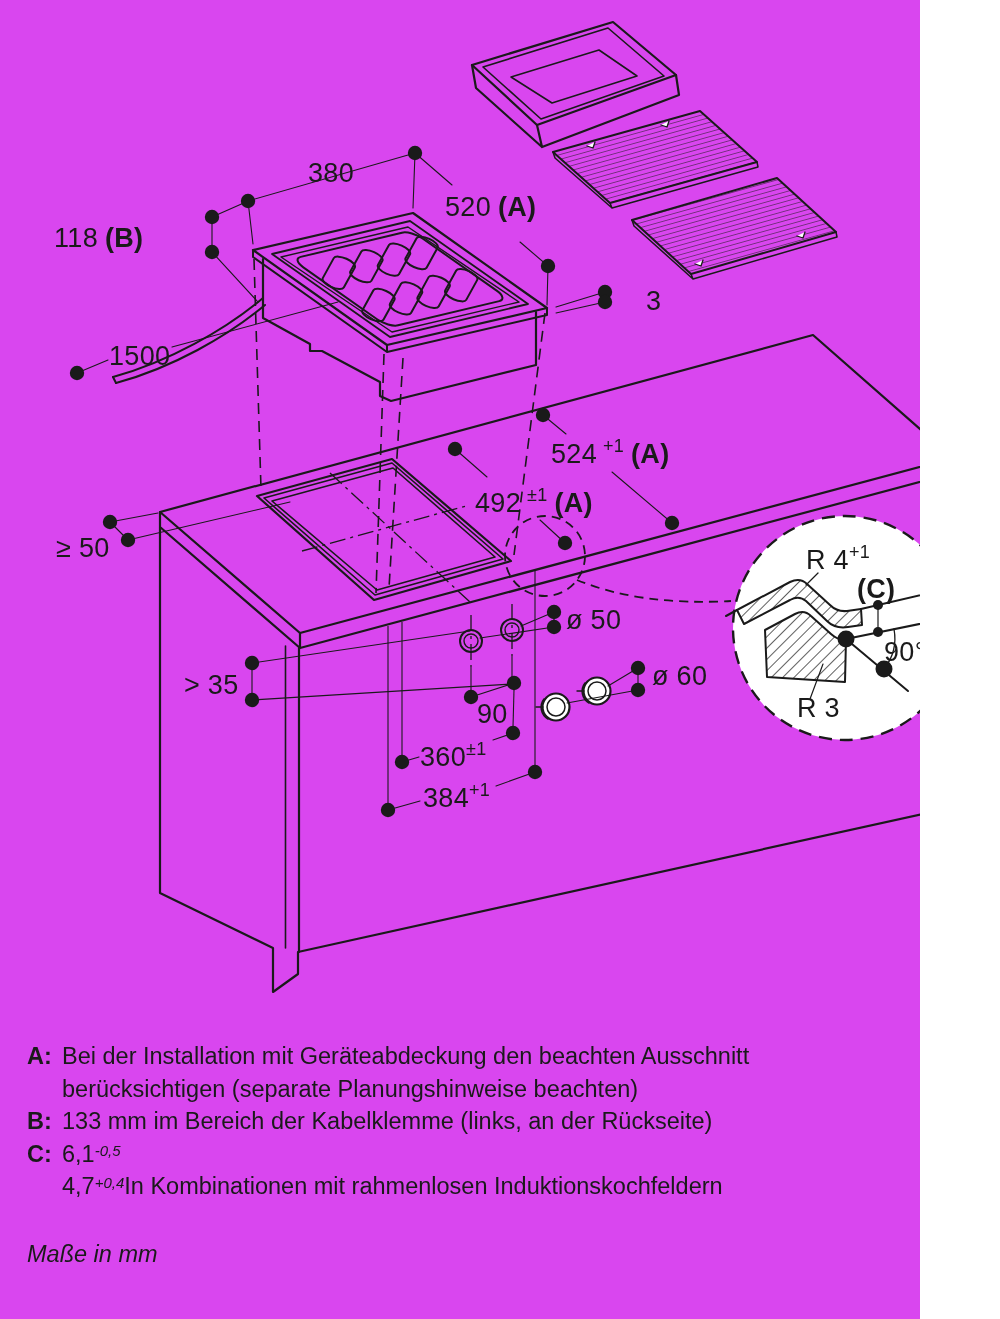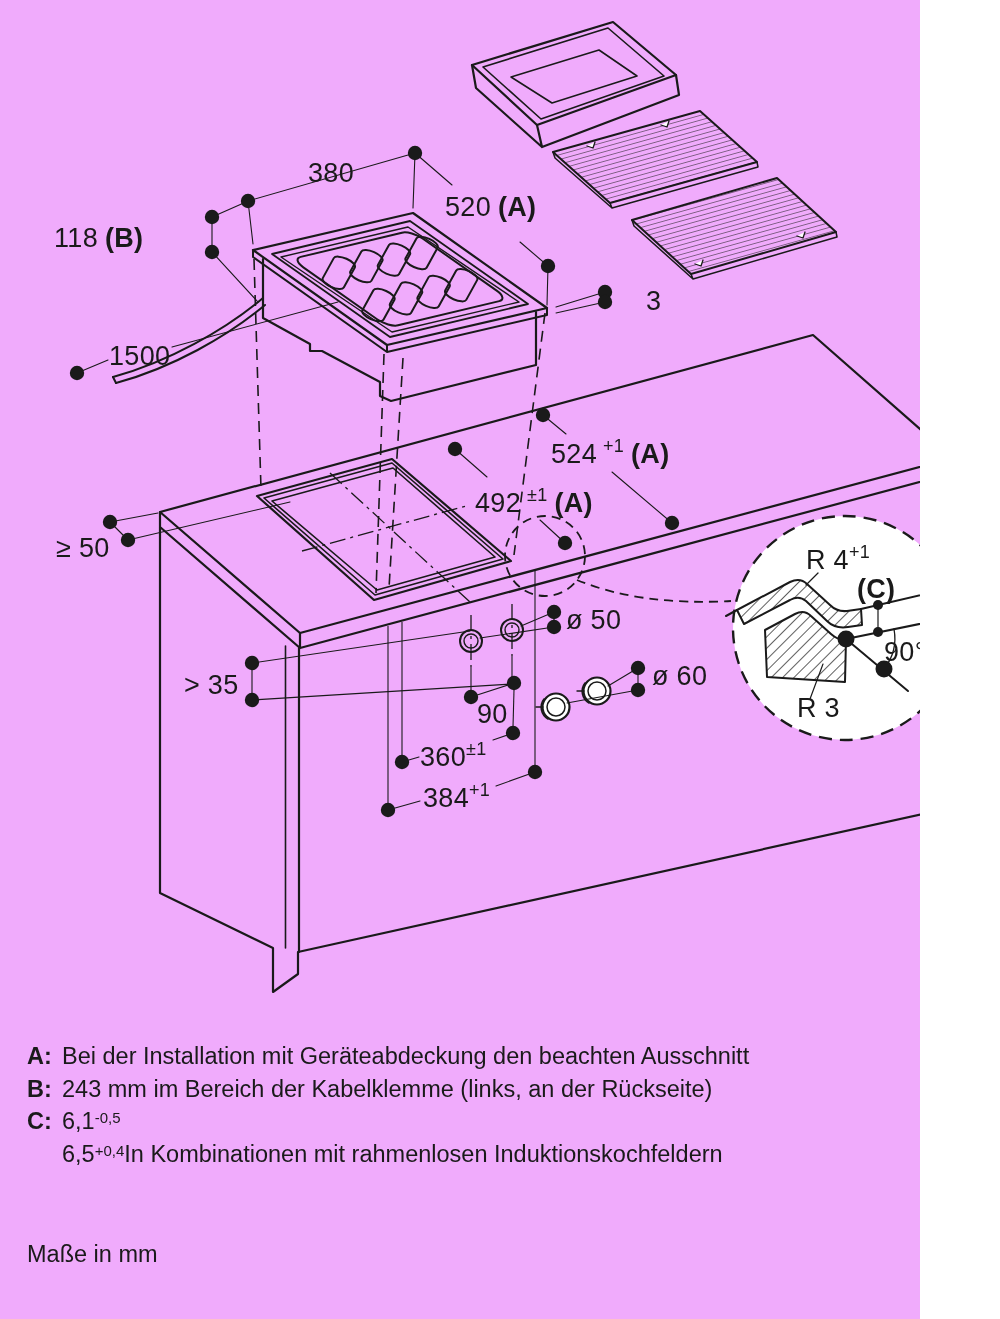--- a/index.html
+++ b/index.html
@@ -1,26 +1,26 @@
 <!DOCTYPE html>
 <html><head>
 <meta charset="utf-8">
 <style>
   html,body{margin:0;padding:0;background:#fff;}
-  #page{position:relative;width:920px;height:1319px;background:#f0abfc;overflow:hidden;
+  #page{position:relative;width:920px;height:1319px;background:#d946ef;overflow:hidden;
         font-family:"Liberation Sans", sans-serif;color:#1a1a1a;}
   svg{position:absolute;left:0;top:0;}
   svg text{fill:#1a1a1a;font-family:"Liberation Sans",sans-serif;font-size:27px;letter-spacing:.3px;}
   svg .sup{font-size:18px;}
   svg .bold{font-weight:bold;}
   .notes{position:absolute;left:27px;top:1040px;width:860px;font-size:23.5px;line-height:32.5px;}
   .note{display:grid;grid-template-columns:35px 1fr;}
   .note .key{font-weight:bold;}
-  .notes sup{font-size:15px;line-height:0;vertical-align:6px;}
-  .footer{position:absolute;left:27px;top:1241px;font-size:23.5px;}
+  .notes sup{font-size:15px;line-height:0;vertical-align:6px;font-style:italic;}
+  .footer{position:absolute;left:27px;top:1241px;font-size:23.5px;font-style:italic;}
 </style>
 </head>
 <body>
 
 <div id="page">
 <svg width="1000" height="1010" viewBox="0 0 1000 1010">
   <defs>
     <pattern id="ribs" width="7" height="4.6" patternUnits="userSpaceOnUse" patternTransform="rotate(-15.6)">
       <line x1="0" y1="0" x2="7" y2="0" stroke="#1a1a1a" stroke-width="1"></line>
     </pattern>
@@ -223,29 +223,30 @@
     <text x="884" y="661">90°</text>
     <text x="797" y="717">R 3</text>
   </g>
 </svg>
 
   <div class="notes">
     <div class="note">
       <span class="key">A:</span>
       <span>
         <span>Bei der Installation mit Geräteabdeckung den beachten Ausschnitt</span><br>
+        <span>berücksichtigen (separate Planungshinweise beachten)</span>
       </span>
     </div>
     <div class="note">
       <span class="key">B:</span>
-      <span>243 mm im Bereich der Kabelklemme (links, an der Rückseite)</span>
+      <span>133 mm im Bereich der Kabelklemme (links, an der Rückseite)</span>
     </div>
     <div class="note">
       <span class="key">C:</span>
       <span>
         <span>6,1</span><sup>-0,5</sup><br>
-        <span>6,5</span><sup>+0,4</sup><span>In Kombinationen mit rahmenlosen Induktionskochfeldern</span>
+        <span>4,7</span><sup>+0,4</sup><span>In Kombinationen mit rahmenlosen Induktionskochfeldern</span>
       </span>
     </div>
   </div>
 
   <div class="footer">Maße in mm</div>
 </div>
 
 </body></html>

